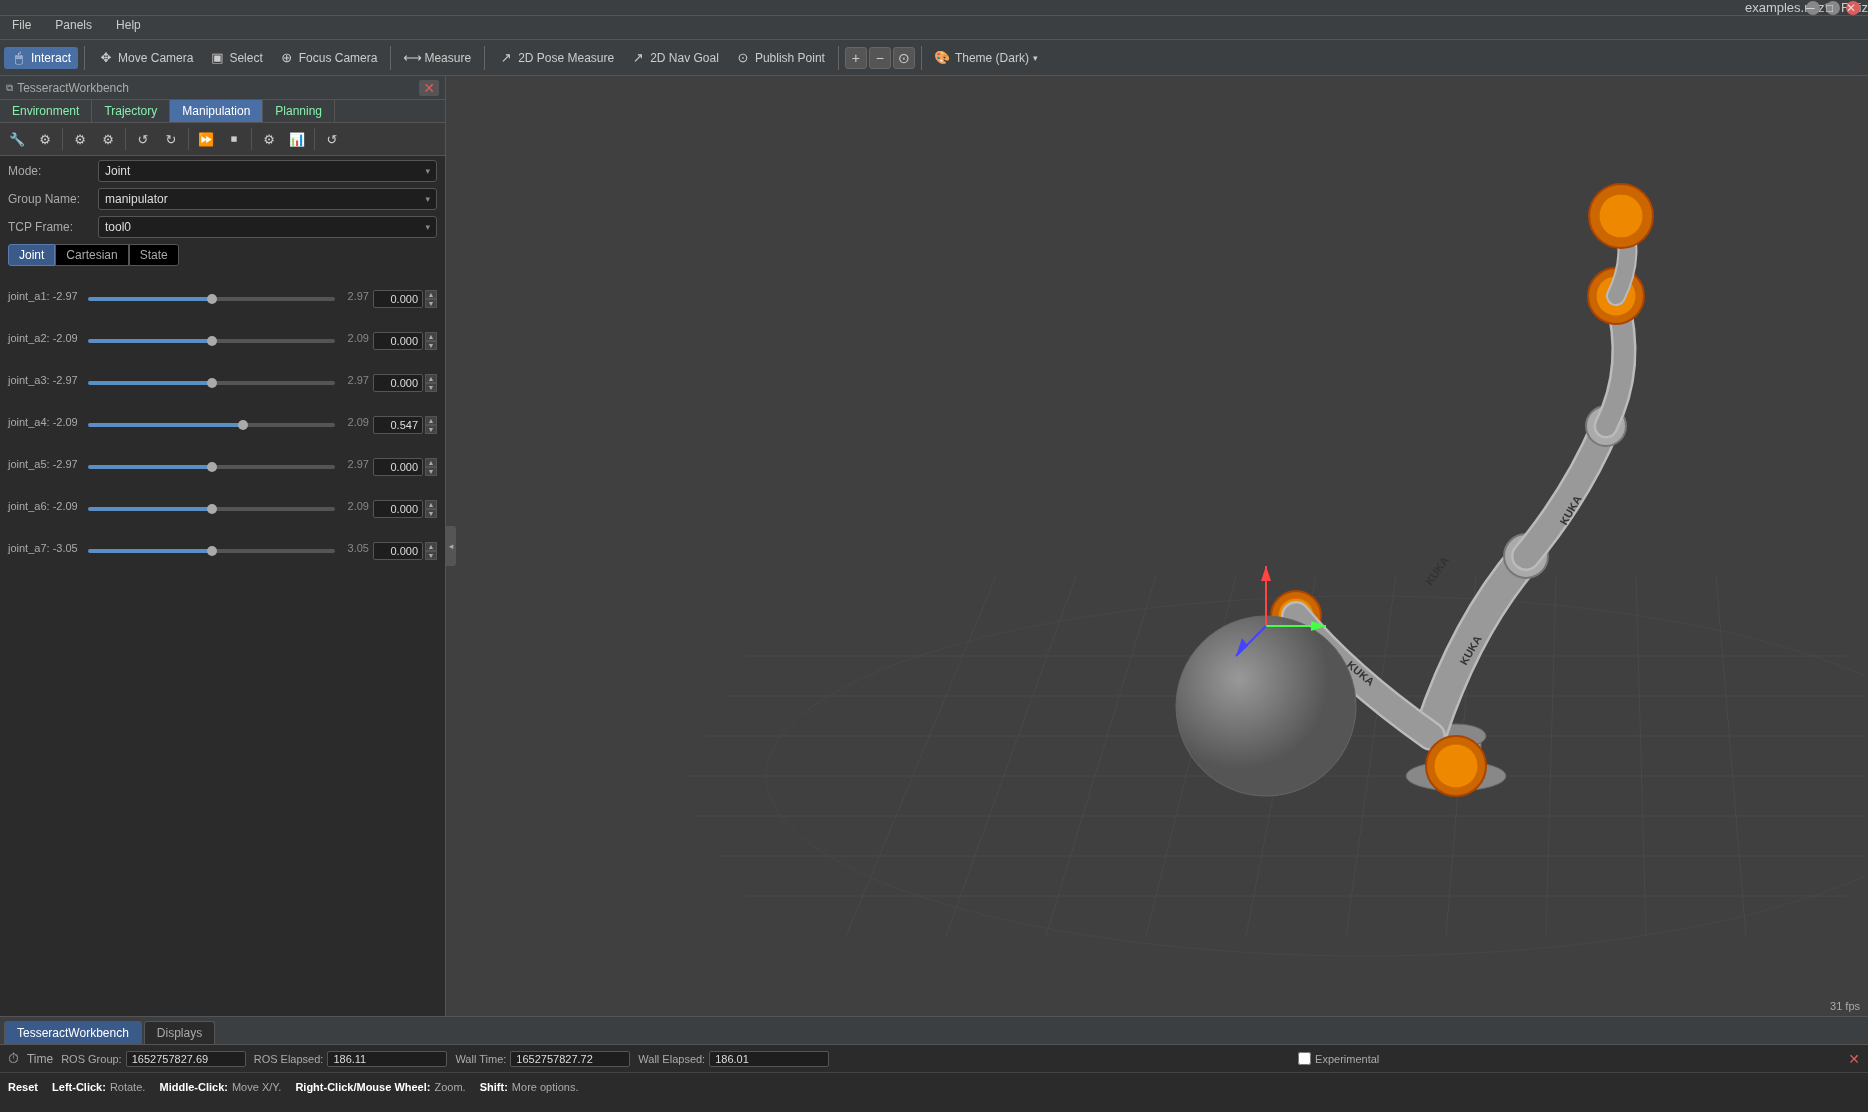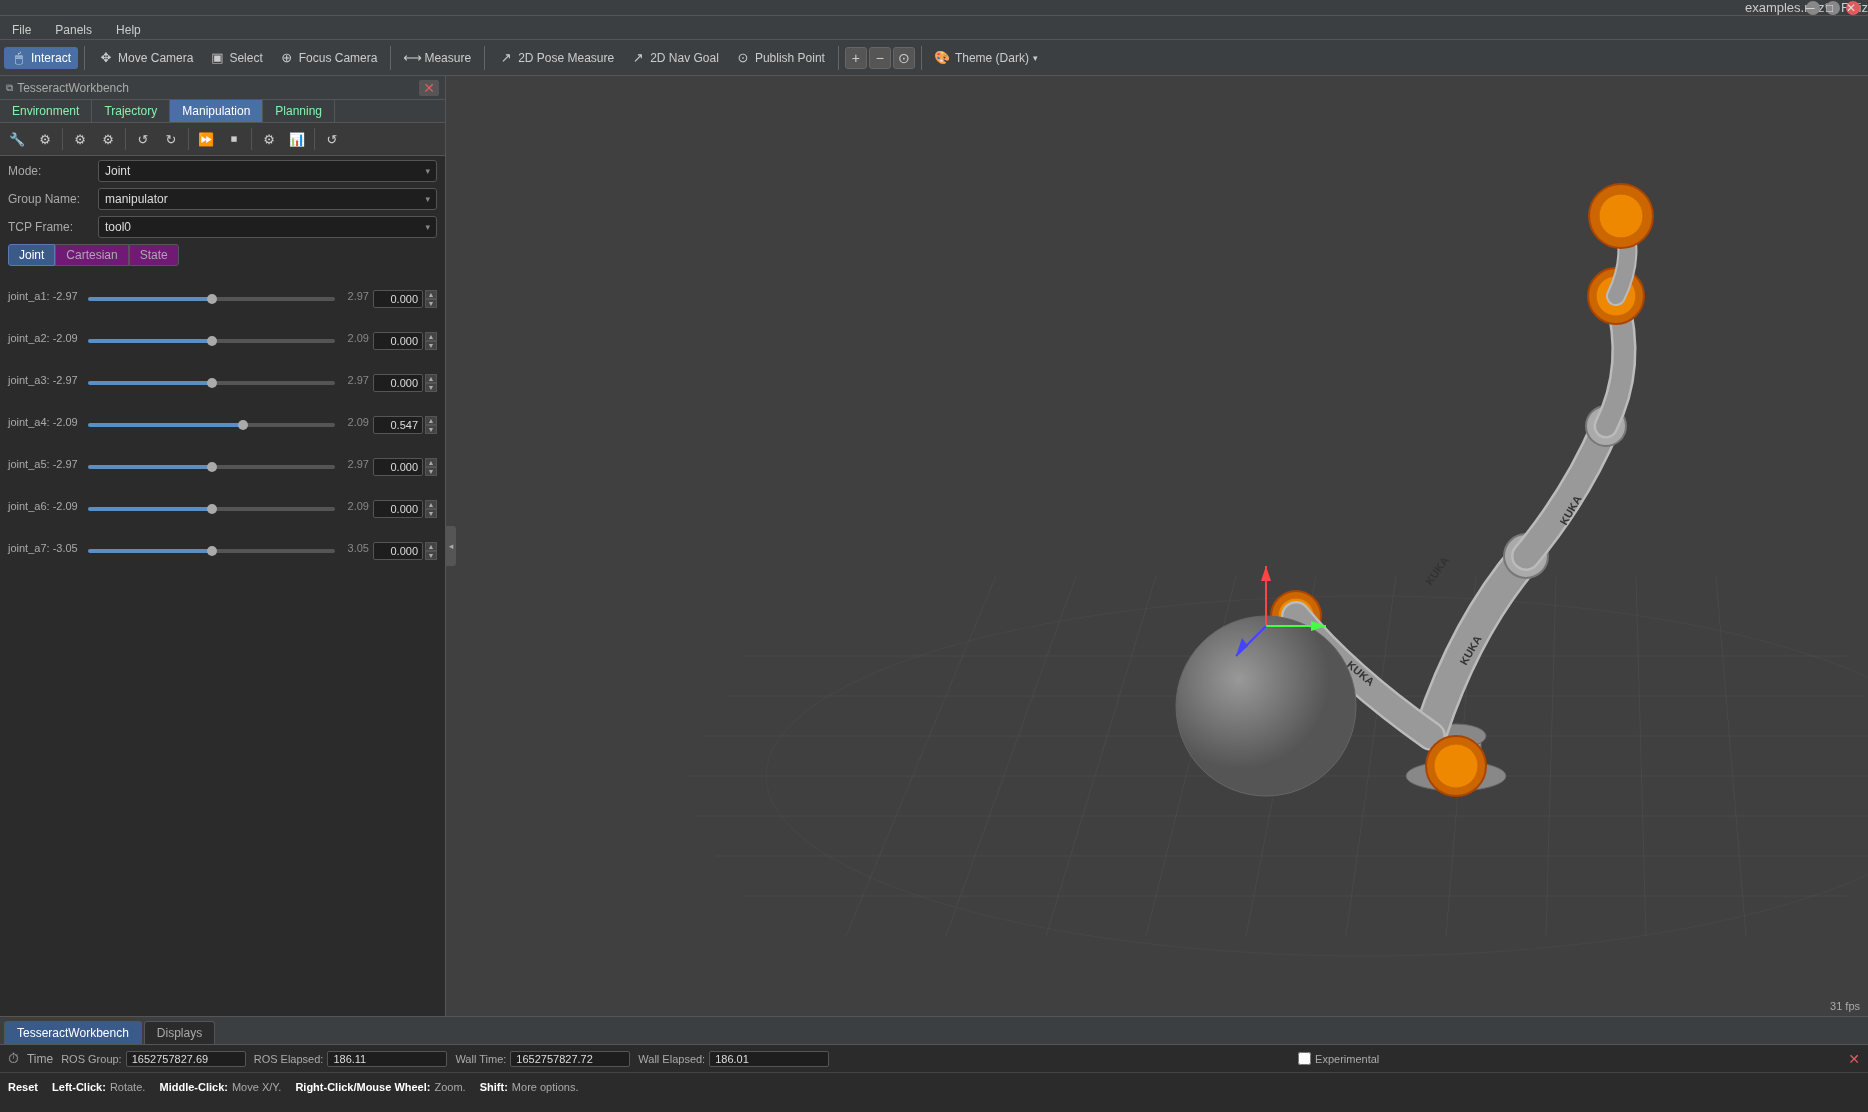--- a/index.html
+++ b/index.html
@@ -44,21 +44,21 @@
     }
     .win-btn.minimize { background: #888; }
     .win-btn.maximize { background: #888; }
     .win-btn.close { background: #e05c5c; }
 
     
     #menubar {
       background: #3c3f41;
       height: 24px;
       display: flex;
-      align-items: flex-end;
+      align-items: flex-start;
       padding: 0 8px;
       border-bottom: 1px solid #555;
       gap: 16px;
     }
     .menu-item {
       color: #ccc;
       cursor: pointer;
       font-size: 12px;
       padding: 2px 4px;
     }
@@ -233,21 +233,21 @@
     .sub-tabs {
       display: flex;
       margin-bottom: 8px;
     }
     .sub-tab {
       padding: 3px 10px;
       border: 1px solid #555;
       cursor: pointer;
       font-size: 12px;
       color: #aaa;
-      background: #701a75;
+      background: #000000;
     }
     .sub-tab.active {
       background: #3a5a8a;
       color: #fff;
       border-color: #5a7ab0;
     }
     .sub-tab:first-child { border-radius: 3px 0 0 3px; }
     .sub-tab:last-child { border-radius: 0 3px 3px 0; }
 
     

